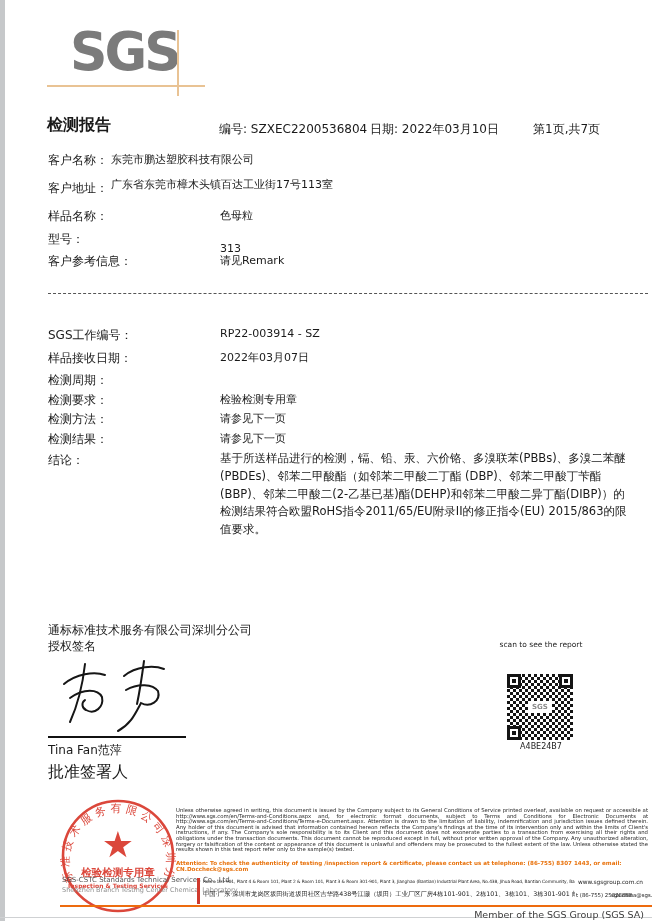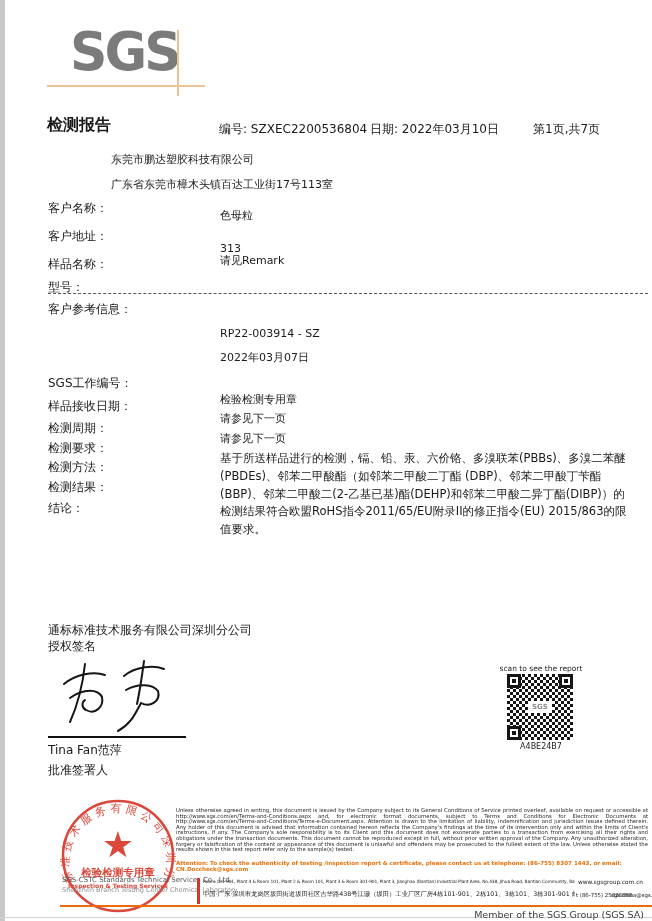--- a/index.html
+++ b/index.html
@@ -13,37 +13,37 @@
   .logo{left:70px;top:26px;font-size:52px;font-weight:bold;color:#7b7b7b;letter-spacing:-3px;line-height:1;transform:scaleY(1.02);}
   .crop-h{left:47px;top:85px;width:158px;height:2px;background:#e9c394;}
   .crop-v{left:177px;top:30px;width:2px;height:66px;background:#e9c394;}
   
   .title{left:47px;top:115px;font-size:16px;font-weight:bold;}
   .hline{font-size:12px;}
   .no-label{left:205px;top:121px;margin-left:14px;}
   .date-label{left:370px;top:121px;}
   .page-info{left:533px;top:121px;}
   
-  .row-lbl{left:48px;font-size:12px;margin-top:48px;}
+  .row-lbl{left:48px;font-size:12px;}
   .row-val{font-size:11px;}
   .val-c1{left:111px;}
   .val-c2{left:220px;}
   .note{left:48px;top:275px;font-size:12px;}
   .dashes{left:48px;top:293px;width:600px;height:0;border-top:1px dashed #555;}
   
   .conclusion{left:220px;top:450px;width:414px;font-size:11.5px;line-height:17.8px;text-align:left;}
   
   .sig-company{left:48px;top:622px;font-size:12px;}
   .sig-auth{left:48px;top:638px;font-size:12px;}
   .sig-draw{left:58px;top:658px;}
   .sig-line{left:48px;top:736px;width:138px;height:2px;background:#111;}
   .sig-name{left:48px;top:742px;font-size:12px;}
-  .sig-title{left:48px;top:762px;font-size:12px;}
+  .sig-title{left:48px;top:762px;font-size:16px;}
   
-  .qr-caption{left:492px;top:664px;width:98px;text-align:center;font-size:7.5px;color:#222;}
+  .qr-caption{left:492px;top:640px;width:98px;text-align:center;font-size:7.5px;color:#222;}
   .qr{left:507px;top:674px;width:66px;height:66px;background:repeating-conic-gradient(#151515 0% 25%,#ffffff 0% 50%) 0 0/6px 6px;}
   .finder{position:absolute;width:14px;height:14px;border:3px solid #151515;background:#fff;box-sizing:border-box;}
   .finder::after{content:"";position:absolute;left:2px;top:2px;width:4px;height:4px;background:#151515;}
   .f-tl{left:0;top:0;} .f-tr{right:0;top:0;} .f-bl{left:0;bottom:0;}
   .qr-center{position:absolute;left:21px;top:27px;width:24px;height:12px;background:#fff;color:#8a8a8a;font-size:7px;font-weight:bold;text-align:center;line-height:12px;}
   .qr-code-text{left:492px;top:742px;width:98px;text-align:center;font-size:8px;color:#222;}
   
   .stamp{left:57px;top:795px;opacity:0.92;}
   
   .legal{left:176px;top:808px;width:472px;font-size:5.35px;line-height:5.6px;text-align:justify;color:#2a2a2a;}

